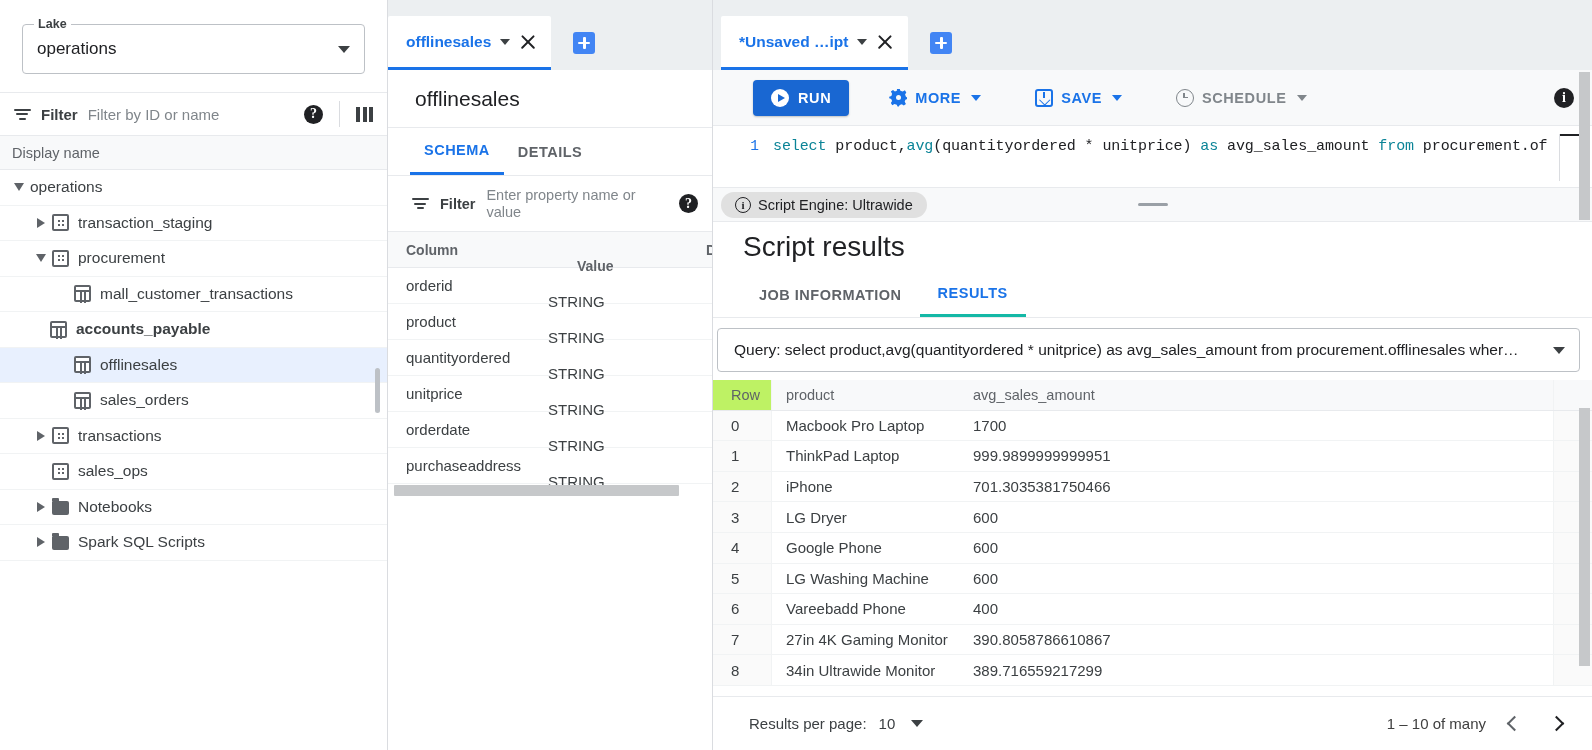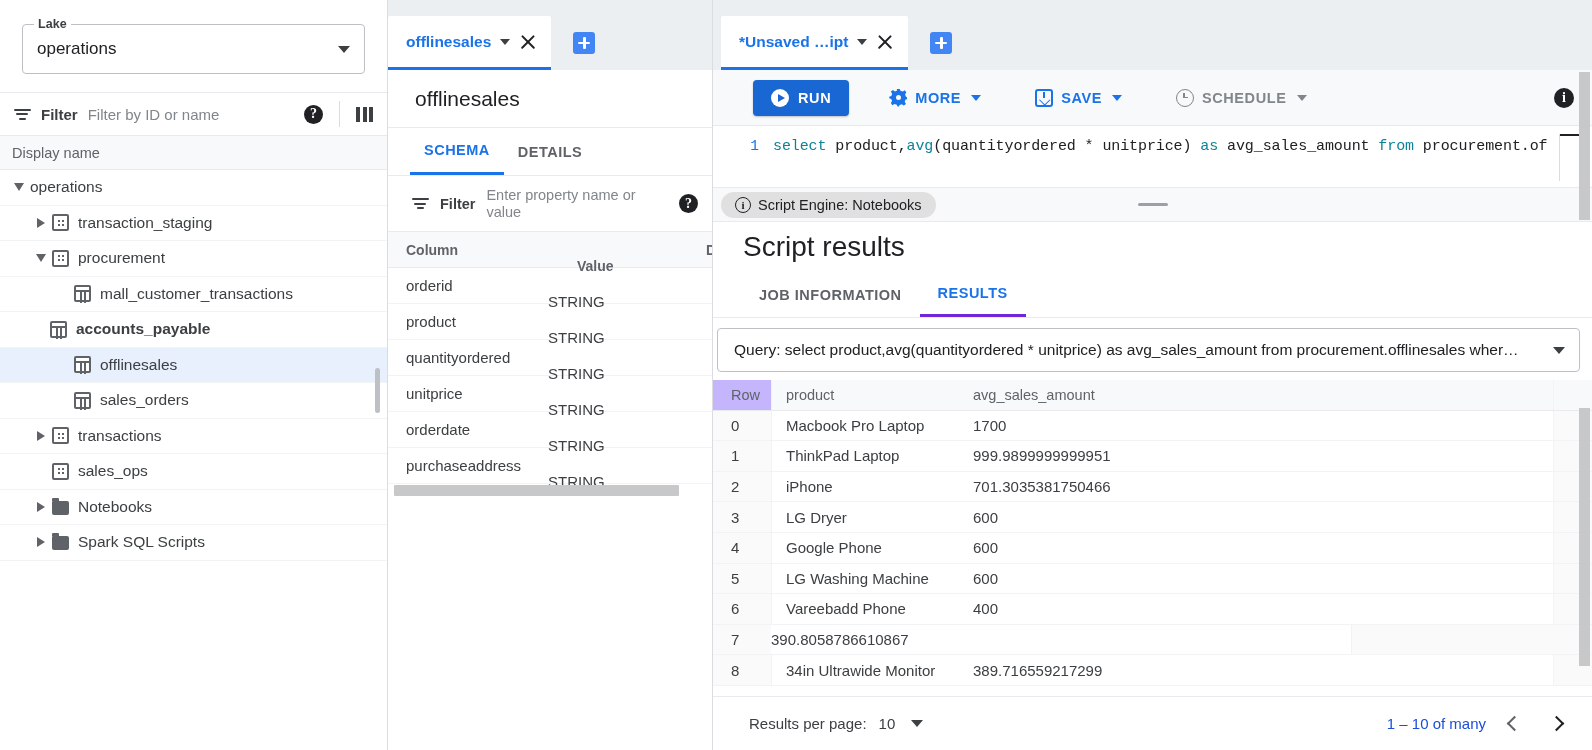--- a/index.html
+++ b/index.html
@@ -247,43 +247,43 @@
   }
   .info-icon-sm {
     width: 16px; height: 16px; border-radius: 50%; border:1.6px solid #202124; color:#202124;
     font-size: 11px; font-weight: bold; display:flex; align-items:center; justify-content:center;
     font-family:"Liberation Serif", serif;
   }
   .drag-handle { position:absolute; left: 50%; transform: translateX(-50%); width: 30px; height: 3px; background:#9aa0a6; border-radius:2px; }
   .res-title { height: 50px; display:flex; align-items:center; padding-left: 30px; font-size: 28px; color:#202124; }
   .res-tabs { height: 46px; display:flex; padding-left: 28px; border-bottom: 1px solid #e8eaed; }
   .res-tab { display:flex; align-items:center; padding: 0 18px; font-size:14.5px; color:#5f6368; font-weight:bold; letter-spacing:.5px;}
-  .res-tab.active { color:#1a73e8; border-bottom:3px solid #6d28d9; }
+  .res-tab.active { color:#1a73e8; border-bottom:3px solid #14b8a6; }
   .query-row { padding: 10px 12px 8px 4px; }
   .query-select {
     border:1px solid #bdc1c6; border-radius: 4px; height: 44px; display:flex;
     align-items:center; padding: 0 14px 0 16px; gap: 10px;
   }
   .query-text { flex:1; font-size: 15.5px; color:#202124; overflow:hidden; white-space:nowrap; }
   .results-area { flex: 1; overflow: hidden; position: relative; }
   .rt-row { display: flex; height: 30.6px; align-items: center; font-size: 15px; color:#3c4043; border-bottom:1px solid #f1f3f4; }
   .rt-head { background:#f8f9fa; color:#5f6368; font-size:14.5px; border-bottom:1px solid #e8eaed; }
   .rt-num { width: 58px; flex:0 0 58px; padding-left: 18px; background:#fafafa; height:100%; display:flex; align-items:center; }
-  .rt-head .rt-num { background: #c4b5fd; }
+  .rt-head .rt-num { background: #bef264; }
   .rt-prod { width: 202px; flex:0 0 202px; padding-left: 14px; border-left:1px solid #f1f3f4; height:100%; display:flex; align-items:center;}
   .rt-amt { width: 580px; flex:0 0 580px; }
   .rt-pad { flex:1; border-left:1px solid #f1f3f4; background:#fafafa; height:100%; }
   .rt-head .rt-pad { background:#f8f9fa; }
   .footer {
     height: 54px; border-top: 1px solid #e8eaed; display:flex; align-items:center;
     padding: 0 22px 0 36px; font-size: 15px; color:#3c4043; background:#fff;
   }
   .rpp-label { color:#3c4043; }
   .rpp-value { margin-left: 12px; display:flex; align-items:center; gap:16px; }
-  .range { margin-left:auto; color:#1d4ed8; }
+  .range { margin-left:auto; color:#404040; }
   .nav-arrow { width: 28px; height: 28px; display:flex; align-items:center; justify-content:center; margin-left: 14px;}
   .chev { width: 11px; height: 11px; border-right: 2.4px solid #202124; border-bottom: 2.4px solid #202124; }
   .chev.left { transform: rotate(135deg); border-color:#5f6368; }
   .chev.right { transform: rotate(-45deg); }
   .right-scrollbar-editor { position:absolute; right:2px; top:72px; width:11px; height:148px; background:#c6c8ca; }
   .right-scrollbar-res { position:absolute; right:2px; top:408px; width:11px; height:258px; background:#c6c8ca; }
 </style>
 </head>
 <body>
 
@@ -494,21 +494,21 @@
     <div class="editor">
       <div class="gutter">1</div>
       <div class="code" id="code-line"><span class="kw">select</span><span> product,</span><span class="kw">avg</span><span>(quantityordered * unitprice) </span><span class="kw">as</span><span> avg_sales_amount </span><span class="kw">from</span><span> procurement.of</span></div>
       <div class="ed-cursor-line"></div>
       <div class="ed-cursor-tick"></div>
     </div>
 
     <div class="engine-bar">
       <span class="chip">
         <span class="info-icon-sm">i</span>
-        <span>Script Engine: Notebooks</span>
+        <span>Script Engine: Ultrawide</span>
       </span>
       <span class="drag-handle"></span>
     </div>
 
     <div class="res-title">Script results</div>
 
     <div class="res-tabs">
       <div class="res-tab">JOB INFORMATION</div>
       <div class="res-tab active">RESULTS</div>
     </div>
@@ -565,20 +565,21 @@
             <span class="rt-pad"></span>
           </div>
           <div class="rt-row">
             <span class="rt-num">6</span>
             <span class="rt-prod">Vareebadd Phone</span>
             <span class="rt-amt">400</span>
             <span class="rt-pad"></span>
           </div>
           <div class="rt-row">
             <span class="rt-num">7</span>
+            <span class="rt-prod">27in 4K Gaming Monitor</span>
             <span class="rt-amt">390.8058786610867</span>
             <span class="rt-pad"></span>
           </div>
           <div class="rt-row">
             <span class="rt-num">8</span>
             <span class="rt-prod">34in Ultrawide Monitor</span>
             <span class="rt-amt">389.716559217299</span>
             <span class="rt-pad"></span>
           </div>
         </div>

